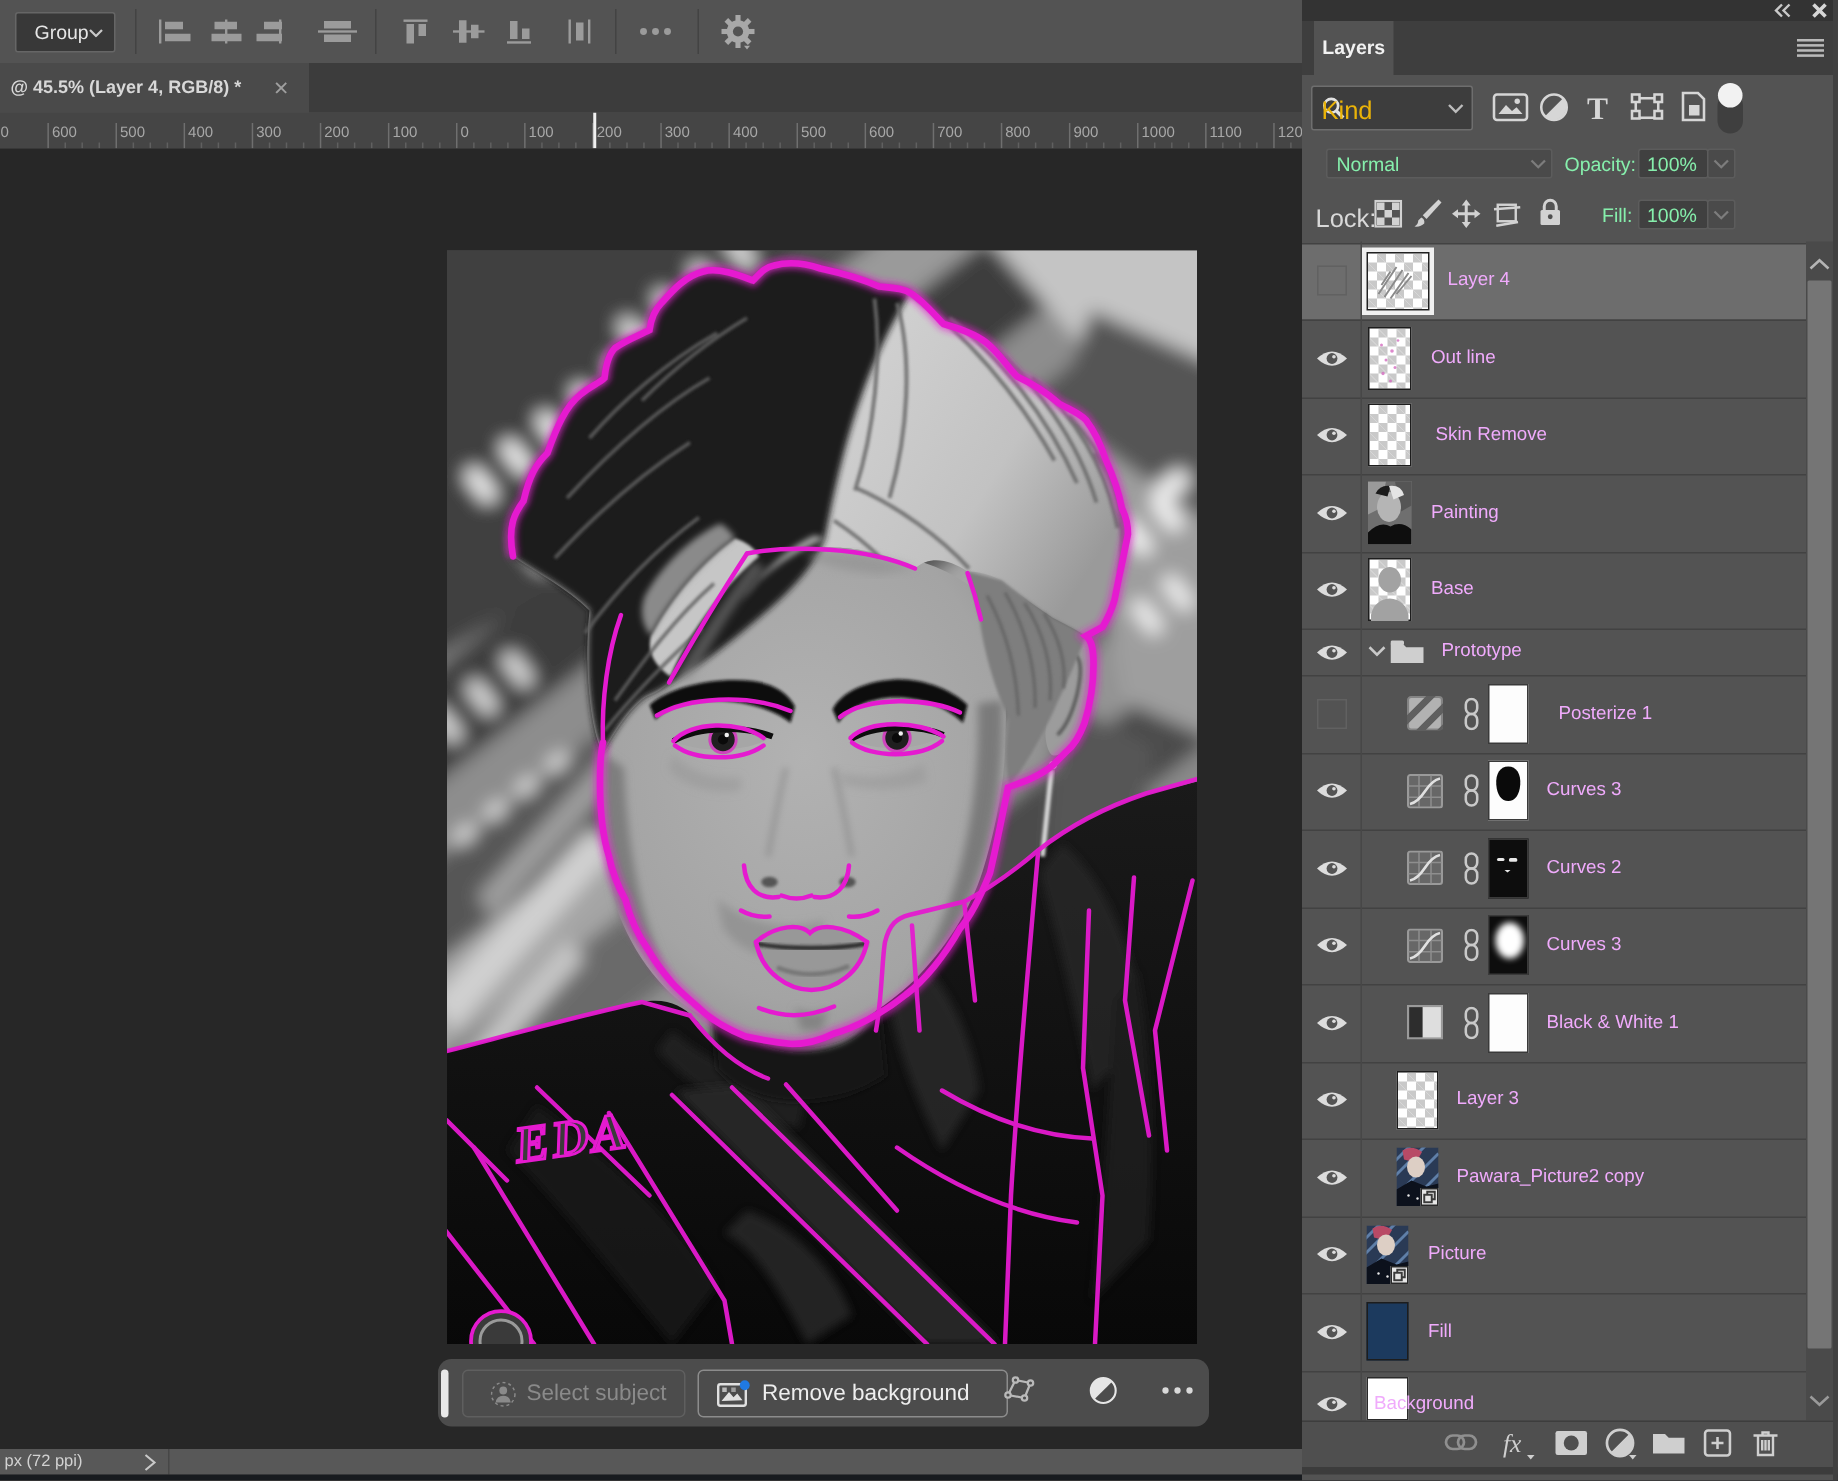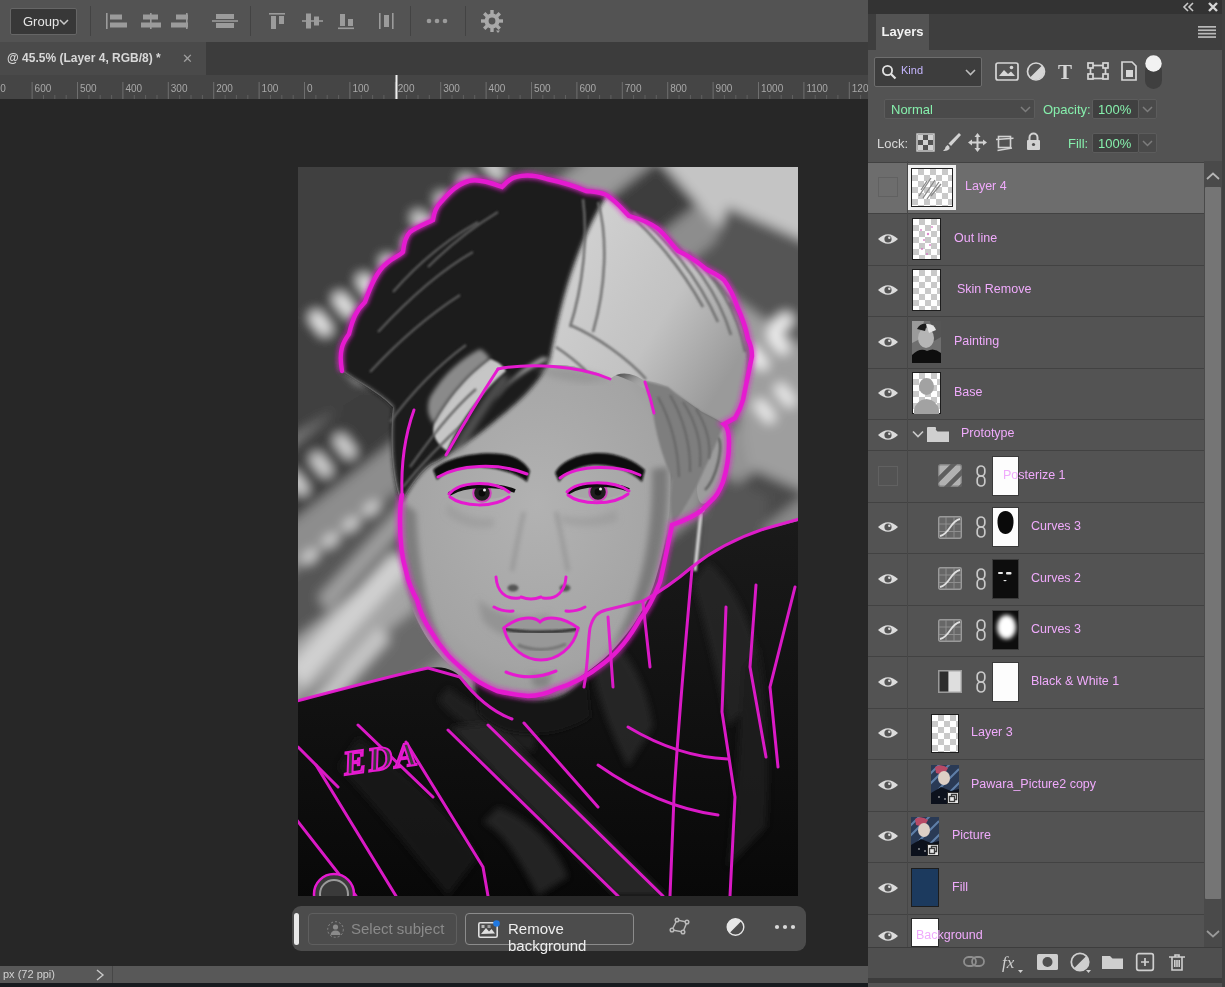--- a/index.html
+++ b/index.html
@@ -22,31 +22,31 @@
   #canvasbg{left:0;top:99px;width:868px;height:867px;background:#272727;}
   #artwrap{left:298px;top:167px;width:500px;height:729px;}
   
   #statusbar{left:0;top:966px;width:868px;height:17px;background:#585858;color:#d2d2d2;font-size:11px;line-height:17px;}
   #botstrip{left:0;top:983px;width:1225px;height:4px;background:#181b1f;}
   
   #taskbar{left:292px;top:906px;width:514px;height:45px;background:#4c4c4c;border-radius:9px;}
   #grip{left:294px;top:913px;width:5px;height:32px;background:#e9e9e9;border-radius:3px;}
   .tbtn{box-sizing:border-box;border:1px solid #5f5f5f;border-radius:4px;height:32px;top:913px;font-size:15px;}
   #selsub{left:308px;width:149px;color:#8a8a8a;}
-  #rembg{left:465px;width:169px;color:#eeeeee;border-color:#8c8c8c;}
+  #rembg{left:465px;width:207px;color:#eeeeee;border-color:#8c8c8c;}
   
   #panel{left:868px;top:0;width:357px;height:987px;background:#535353;}
   #ptitle{left:868px;top:0;width:357px;height:14px;background:#333333;}
   #ptabs{left:868px;top:14px;width:357px;height:36px;background:#3e3e3e;}
   #ptab{left:876px;top:14px;width:53px;height:36px;background:#535353;color:#f2f2f2;
         font-size:13px;font-weight:bold;line-height:36px;text-align:center;}
   .combo{box-sizing:border-box;background:#3d3d3d;border:1px solid #6e6e6e;border-radius:2px;}
   .gcombo{box-sizing:border-box;background:#4a4a4a;border:1px solid #5c5c5c;border-radius:2px;}
   .glabel{color:#86efac;font-size:13px;}
-  .wlabel{color:#d8d8d8;font-size:13px;}
+  .wlabel{color:#d8d8d8;font-size:17px;}
   .lname{position:absolute;color:#f0abfc;font-size:12.5px;top:19px;white-space:nowrap;}
   .thumb{position:absolute;border:1px solid #1d1d1d;box-sizing:border-box;}
   .checker{background-color:#ffffff;
     background-image:linear-gradient(45deg,#c9c9c9 25%,transparent 25%,transparent 75%,#c9c9c9 75%),
                      linear-gradient(45deg,#c9c9c9 25%,transparent 25%,transparent 75%,#c9c9c9 75%);
     background-size:12px 12px;background-position:0 0,6px 6px;}
   #scrollbar{left:1204px;top:161px;width:18px;height:786px;background:#4a4a4a;}
   #sthumb{left:1205px;top:187px;width:16px;height:712px;background:#757575;border-radius:1px;}
   #pbotbar{left:868px;top:947px;width:357px;height:31px;background:#4f4f4f;border-top:1px solid #3d3d3d;box-sizing:border-box;}
   #pgrip{left:868px;top:978px;width:357px;height:5px;background:#3c3c3c;}
@@ -545,21 +545,21 @@
         <rect y="6.8" width="18" height="1.7"></rect>
         <rect y="10.2" width="18" height="1.7"></rect>
       </g>
 </svg>
 
 <div class="abs combo" style="left:874px;top:57px;width:108px;height:30px"></div>
 <svg width="16" height="16" style="position:absolute;left:881px;top:64px" viewBox="0 0 16 16">
  <circle cx="6.5" cy="6.5" r="4.6" stroke="#e2e2e2" stroke-width="1.8" fill="none"></circle>
       <path d="M10 10 L14.5 14.5" stroke="#e2e2e2" stroke-width="2.2"></path>
 </svg>
-<div class="abs wlabel" style="left:901px;top:64px;font-size:11px;color:#c4b5fd">Kind</div>
+<div class="abs wlabel" style="left:881px;top:64px;font-size:17px;color:#eab308">Kind</div>
 <svg width="11" height="7" style="position:absolute;left:965px;top:69px">
       <path d="M1 1 L5.5 5.5 L10 1" stroke="#bdbdbd" stroke-width="1.6" fill="none"></path>
     </svg>
 
 <svg width="180" height="36" style="position:absolute;left:992px;top:54px">
 
  <g transform="translate(4,9)">
         <rect x="0" y="0" width="22" height="17" rx="2" stroke="#d6d6d6" stroke-width="1.7" fill="none"></rect>
         <path d="M3 13 L8 7 L12 11 L15 8.5 L19 13 Z" fill="#d6d6d6"></path>
         <circle cx="15.5" cy="4.5" r="1.8" fill="#d6d6d6"></circle>
@@ -737,21 +737,21 @@
       <rect x="0.7" y="0.7" width="22.6" height="21.6" rx="2" fill="#b2b2b2" stroke="#848484" stroke-width="1.4"></rect>
       <g clip-path="url(#pcl)" stroke="#5f5f5f" stroke-width="4.5">
         <path d="M-4 20 L20 -4 M4 28 L28 4 M12 34 L36 10"></path>
       </g>
     </svg>
     <svg width="12" height="22" style="position:absolute;left:975px;top:464.75px" viewBox="0 0 12 22">
       <rect x="2.2" y="1" width="7.6" height="10" rx="3.8" stroke="#c9c9c9" stroke-width="1.7" fill="none"></rect>
       <rect x="2.2" y="11" width="7.6" height="10" rx="3.8" stroke="#c9c9c9" stroke-width="1.7" fill="none"></rect>
     </svg>
     <div class="thumb" style="left:992px;top:456px;width:27px;height:40px;background:#fdfdfd;border-color:#3a3a3a"></div>
-    <div class="lname" style="left:1003px;top:468px">Posterize 1</div>
+    <div class="lname" style="left:1039px;top:468px">Posterize 1</div>
     <div class="abs" style="left:868px;top:501.5px;width:336px;height:51.5px;background:#535353;border-top:1px solid #424242;box-sizing:border-box"></div>
     <svg width="22" height="14" style="position:absolute;left:877px;top:520.25px" viewBox="0 0 22 14">
       <path d="M1 7 Q11 -2.5 21 7 Q11 16.5 1 7 Z" fill="#dcdcdc"></path>
       <circle cx="11" cy="7" r="3.6" fill="#545454"></circle>
       <circle cx="12.3" cy="5.8" r="1.2" fill="#dcdcdc"></circle>
     </svg>
     <svg width="24" height="23" style="position:absolute;left:938px;top:516px">
       <rect x="0.7" y="0.7" width="22.6" height="21.6" rx="1.5" fill="#676767" stroke="#9a9a9a" stroke-width="1.4"></rect>
       <g stroke="#8e8e8e" stroke-width="1">
         <path d="M8 1 V22 M16 1 V22 M1 8 H23 M1 15.5 H23"></path>

